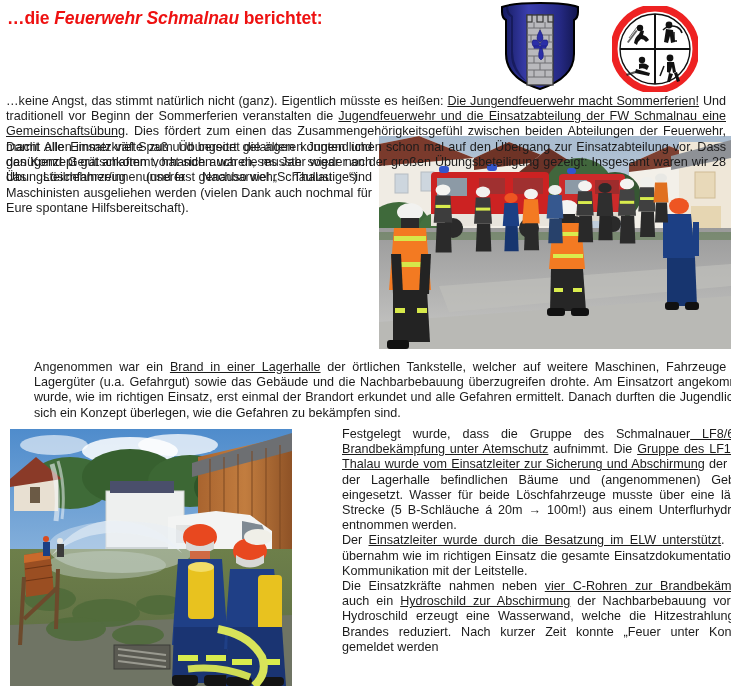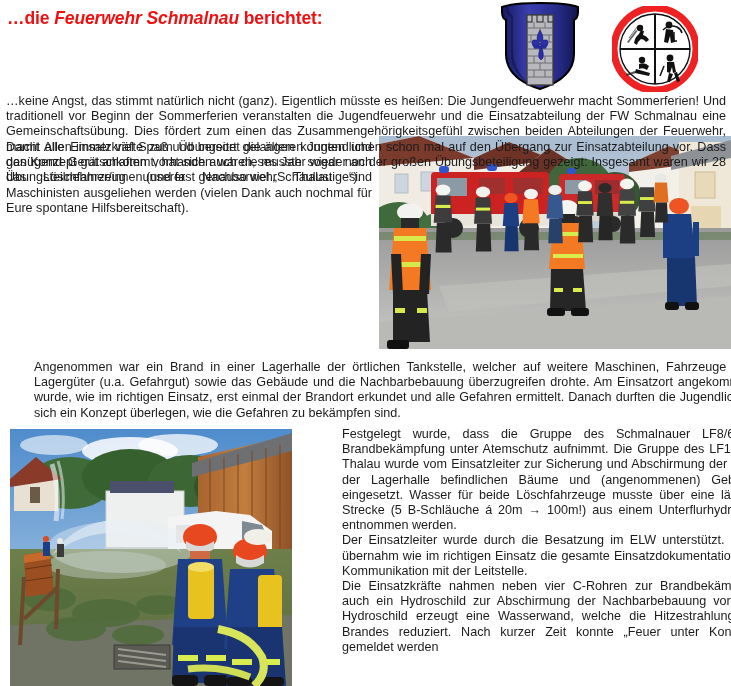--- a/index.html
+++ b/index.html
@@ -84,21 +84,21 @@
     height: 86px;
   }
 
   
   .para {
     font-size: 12.6px;
     line-height: 15.2px;
     text-align: justify;
     color: #1b1b1b;
   }
-  .u { text-underline-offset: 1px; }
+  .u { text-decoration: underline; text-underline-offset: 1px; }
   .sp-u {
     text-decoration: underline wavy #e02020, underline #1b1b1b;
   }
 
   #intro-para {
     position: absolute;
     left: 6px;
     top: 94px;
     width: 720px;
   }

